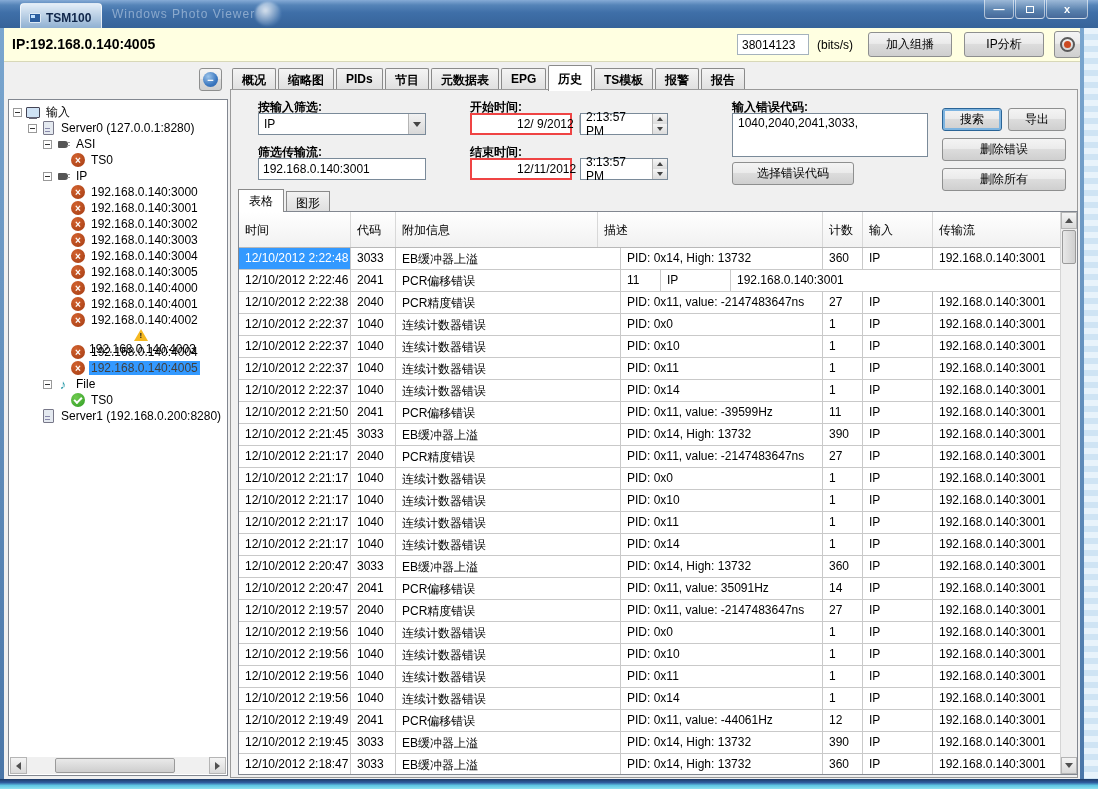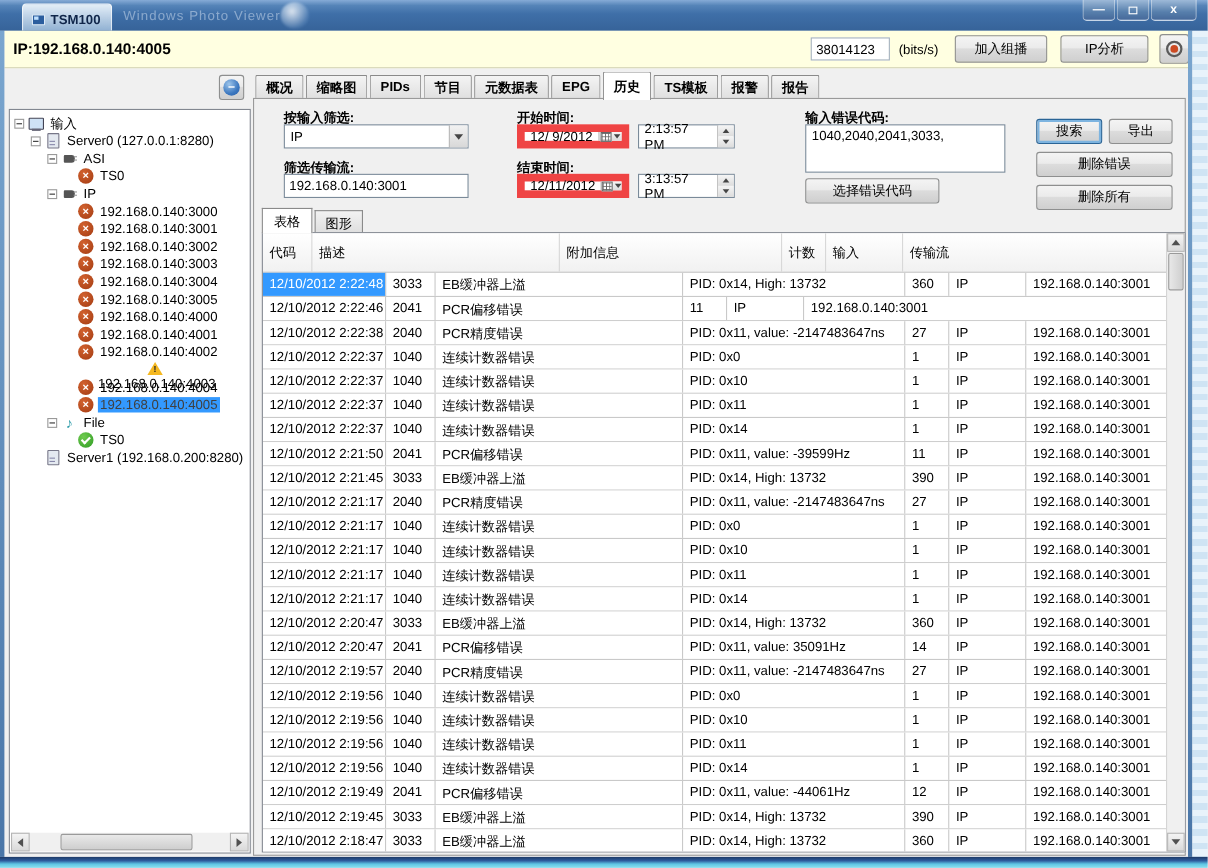--- a/index.html
+++ b/index.html
@@ -65,21 +65,21 @@
     background:#f0f0f0; border:1px solid #9a9a9a; }
   .flabel { position:absolute; font-weight:bold; font-size:12px; }
   .textbox { position:absolute; height:22px; background:#fff; border:1px solid #7a8a99; font-size:12px;
     padding:2px 4px; font-family:inherit; }
   .combo { position:absolute; height:22px; background:#fff; border:1px solid #7a8a99; display:flex; align-items:center; }
   .combo .val { flex:1; padding:0 5px; font-size:12px; }
   .combo .dd { width:17px; height:100%; display:flex; align-items:center; justify-content:center;
     background:linear-gradient(180deg,#f2f2f2,#d8d8d8); border-left:1px solid #b5b5b5; }
   .tri-down { width:0; height:0; border-left:4px solid transparent; border-right:4px solid transparent; border-top:5px solid #444; }
   .tri-up4 { width:0; height:0; border-left:4px solid transparent; border-right:4px solid transparent; border-bottom:5px solid #444; }
-  .datebox { position:absolute; height:22px; background:#fff; border:7px solid #ef4444; display:flex; align-items:center; }
+  .datebox { position:absolute; height:22px; background:#fff; border:2px solid #ef4444; display:flex; align-items:center;padding-left:40px; }
   .datebox .val { flex:1; padding:0 5px; font-size:12px; white-space:pre; }
   .cal-btn { width:24px; height:100%; display:flex; align-items:center; justify-content:center; gap:2px;
     background:linear-gradient(180deg,#f5f5f5,#dcdcdc); border-left:1px solid #b5b5b5; }
   .cal-ico { width:10px; height:9px; border:1px solid #666;
     background:linear-gradient(90deg,#666 1px,transparent 1px),linear-gradient(180deg,#666 1px,transparent 1px);
     background-size:3px 3px; background-color:#fff; }
   .tri-down-s { width:0; height:0; border-left:3px solid transparent; border-right:3px solid transparent; border-top:4px solid #444; }
   .timebox { position:absolute; height:22px; background:#fff; border:1px solid #7a8a99; display:flex; align-items:center; }
   .timebox .val { flex:1; padding:0 5px; font-size:12px; }
   .spin { width:15px; height:100%; display:flex; flex-direction:column; border-left:1px solid #b5b5b5; }
@@ -348,37 +348,38 @@
       <div>
         <span class="tri-up4"></span>
       </div>
       <div>
         <span class="tri-down"></span>
       </div>
     </span>
 </div>
 
 <div class="flabel" style="left:732px; top:99px;">输入错误代码:</div>
-<div class="multibox" style="left:732px; top:113px; width:182px; height:44px;">1040,2040,2041,3033,</div>
+<div class="multibox" style="left:732px; top:113px; width:196px; height:44px;">1040,2040,2041,3033,</div>
 <div class="btn" style="position:absolute; left:732px; top:162px; width:122px; height:23px;">选择错误代码</div>
 
 <div class="btn focused" style="position:absolute; left:942px; top:108px; width:60px; height:23px;">搜索</div>
 <div class="btn" style="position:absolute; left:1008px; top:108px; width:58px; height:23px;">导出</div>
 <div class="btn" style="position:absolute; left:942px; top:138px; width:124px; height:23px;">删除错误</div>
 <div class="btn" style="position:absolute; left:942px; top:168px; width:124px; height:23px;">删除所有</div>
 
 <div class="subtab active">表格</div>
 <div class="subtab inactive">图形</div>
 
 <div class="grid-wrap">
   <div class="grid-main">
     <div class="grid-header" id="gridHeader">
+        <div class="hcell c0">时间</div>
         <div class="hcell c1">代码</div>
+        <div class="hcell c3">附加信息</div>
         <div class="hcell c2">描述</div>
-        <div class="hcell c3">附加信息</div>
         <div class="hcell c4">计数</div>
         <div class="hcell c5">输入</div>
         <div class="hcell c6">传输流</div>
       </div>
     <div id="gridRows">
         <div class="grid-row">
           <div class="cell c0 sel">12/10/2012 2:22:48 ...</div>
           <div class="cell c1">3033</div>
           <div class="cell c2">EB缓冲器上溢</div>
           <div class="cell c3">PID: 0x14, High: 13732</div>

